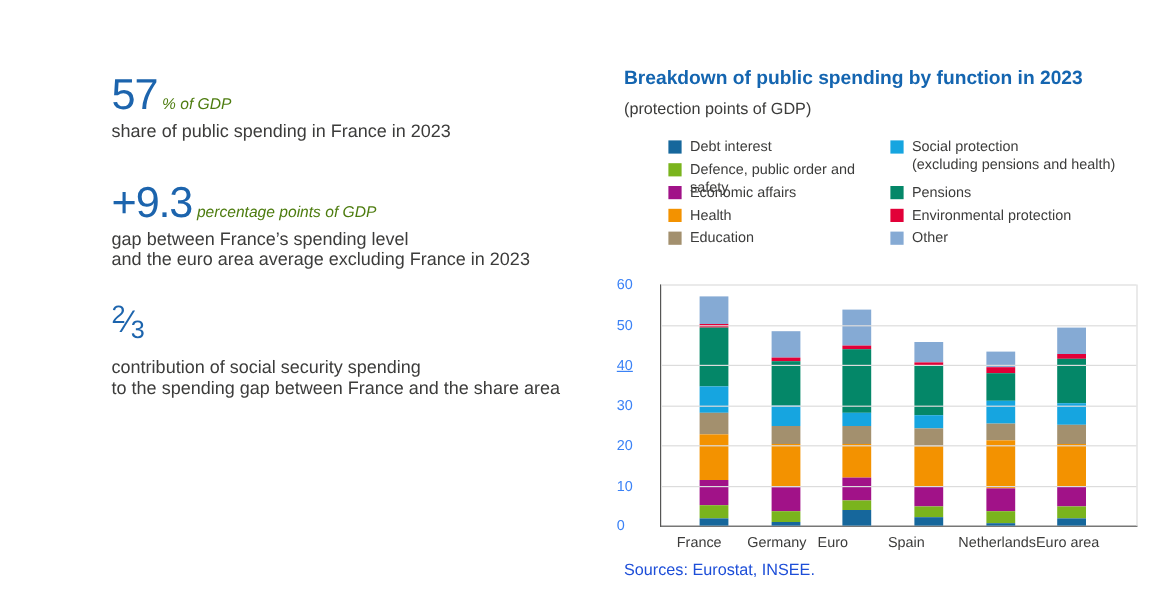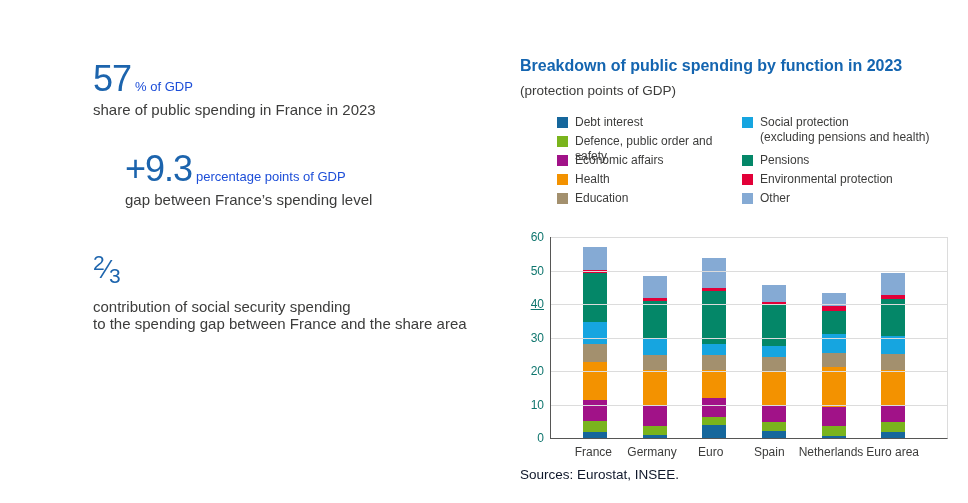--- a/index.html
+++ b/index.html
@@ -3,24 +3,24 @@
 <meta charset="utf-8">
 <style>
   html,body{margin:0;padding:0;background:#ffffff;}
   body{font-family:"Liberation Sans", sans-serif; color:#3c3c3b;}
   .page{position:relative;width:968px;height:503px;background:#ffffff;overflow:hidden;}
 
   
   .stats{position:absolute;left:93px;top:52px;width:410px;}
   .stat{position:absolute;left:0;}
   .stat-1{top:8px;}
-  .stat-2{top:98px;margin-left:32px;}
+  .stat-2{top:98px;}
   .stat-3{top:192px;}
   .stat-number{font-size:36px;line-height:38px;font-weight:400;color:#1c64ad;letter-spacing:-1px;}
-  .stat-unit{font-size:13px;letter-spacing:0;color:#1d4ed8;padding-left:4px;font-weight:400;}
+  .stat-unit{font-size:13px;letter-spacing:0;color:#4d7c0f;padding-left:4px;font-weight:400;font-style:italic;}
   .stat-desc{font-size:15px;line-height:17px;color:#3c3c3b;margin-top:3px;}
   .frac{color:#1c64ad;font-size:34px;line-height:38px;}
   .frac sup{font-size:21px;vertical-align:10px;}
   .frac .slash{font-size:26px;vertical-align:2px;}
   .frac sub{font-size:21px;vertical-align:-3px;}
 
   
   .chart{position:absolute;left:520px;top:55px;width:448px;height:440px;}
   .chart-title{position:absolute;left:0;top:2px;font-size:16px;font-weight:bold;color:#1465b0;white-space:nowrap;}
   .chart-subtitle{position:absolute;left:0;top:28px;font-size:13.5px;color:#3c3c3b;}
@@ -30,29 +30,29 @@
   .legend-col-2{left:222px;width:220px;}
   .legend-item{display:flex;align-items:flex-start;height:19px;}
   .legend-item.two-line{height:38px;}
   .legend-swatch{width:11px;height:11px;flex:0 0 11px;margin-top:2px;margin-right:7px;}
   .legend-label{font-size:12px;line-height:15px;color:#3c3c3b;}
 
   .plot-wrap{position:absolute;left:30px;top:182px;width:396px;}
   .plot-area{position:relative;width:396px;height:201px;
      border-left:1px solid #565655;border-bottom:1px solid #565655;border-right:1px solid #dcdcdc;}
   .gridline{position:absolute;left:0;width:100%;height:1px;background:#dcdcdc;}
-  .ytick{position:absolute;left:-37px;width:30px;text-align:right;font-size:12px;color:#0f766e;}
+  .ytick{position:absolute;left:-37px;width:30px;text-align:left;font-size:12px;color:#3b82f6;}
   .bars-row{position:absolute;left:0;bottom:0;width:100%;height:100%;
      display:flex;padding:0 24px 0 14px;box-sizing:border-box;}
   .band{flex:1;display:flex;justify-content:center;align-items:flex-end;height:100%;}
   .bar{width:24px;display:flex;flex-direction:column-reverse;}
   .seg{width:100%;}
   .xlabels{display:flex;padding:0 24px 0 14px;box-sizing:border-box;margin-top:6px;}
-  .xlabel{flex:1;text-align:center;font-size:12px;color:#3c3c3b;white-space:nowrap;}
-  .sources{position:absolute;left:0;top:412px;font-size:13.5px;color:#0f172a;}
+  .xlabel{flex:1;font-size:12px;color:#3c3c3b;white-space:nowrap;}
+  .sources{position:absolute;left:0;top:412px;font-size:13.5px;color:#1d4ed8;}
 </style>
 </head>
 <body>
 
 <div class="page">
 
   <div class="stats">
 
     <div class="stat stat-1">
       <div>
@@ -62,20 +62,21 @@
         <div>share of public spending in France in 2023</div>
       </div>
     </div>
 
     <div class="stat stat-2">
       <div>
         <span class="stat-number">+9.3</span><span class="stat-unit">percentage points of GDP</span>
       </div>
       <div class="stat-desc">
         <div>gap between France’s spending level</div>
+        <div>and the euro area average excluding France in 2023</div>
       </div>
     </div>
 
     <div class="stat stat-3">
       <div class="frac">
         <sup>2</sup><span class="slash">⁄</span><sub>3</sub>
       </div>
       <div class="stat-desc">
         <div>contribution of social security spending</div>
         <div>to the spending gap between France and the share area</div>

